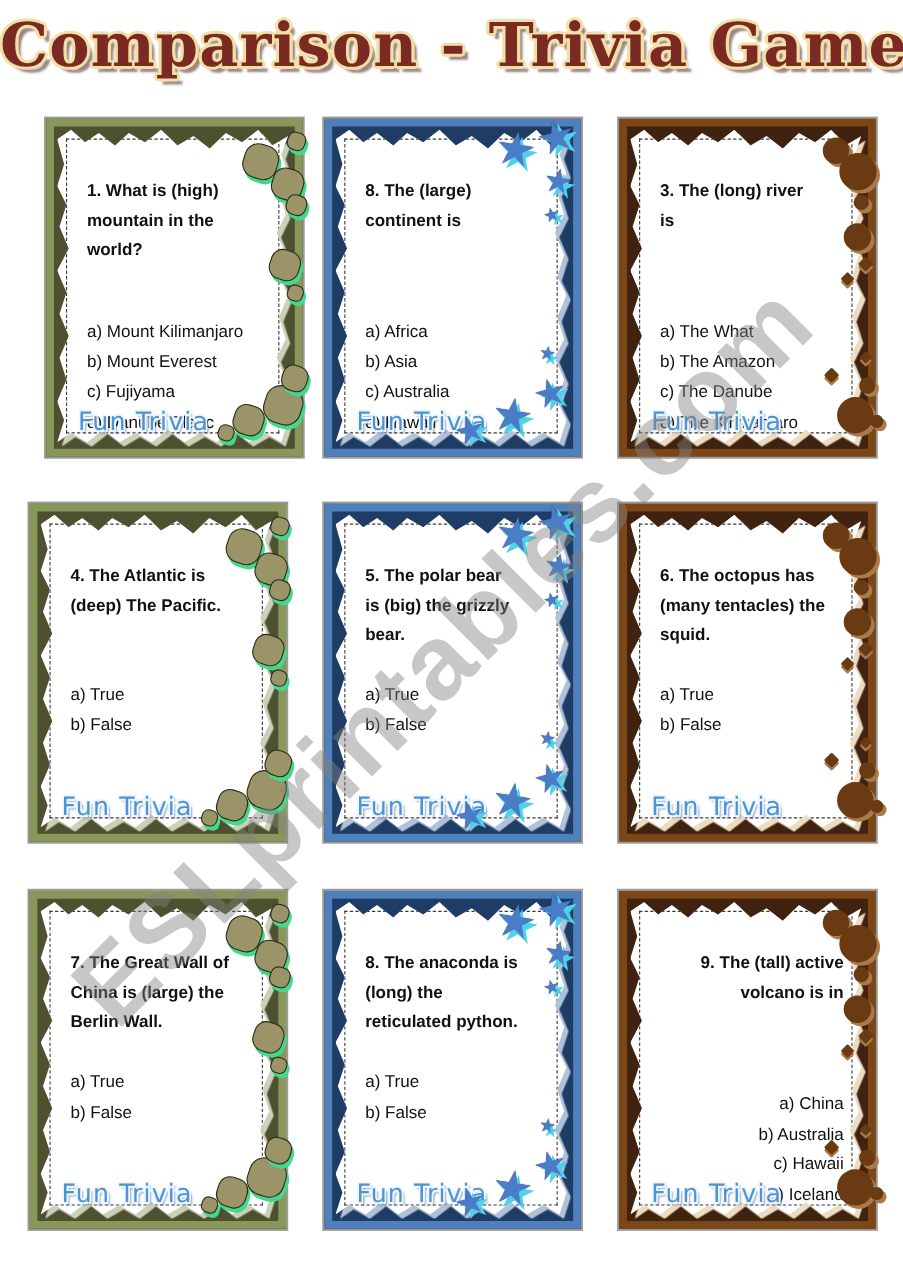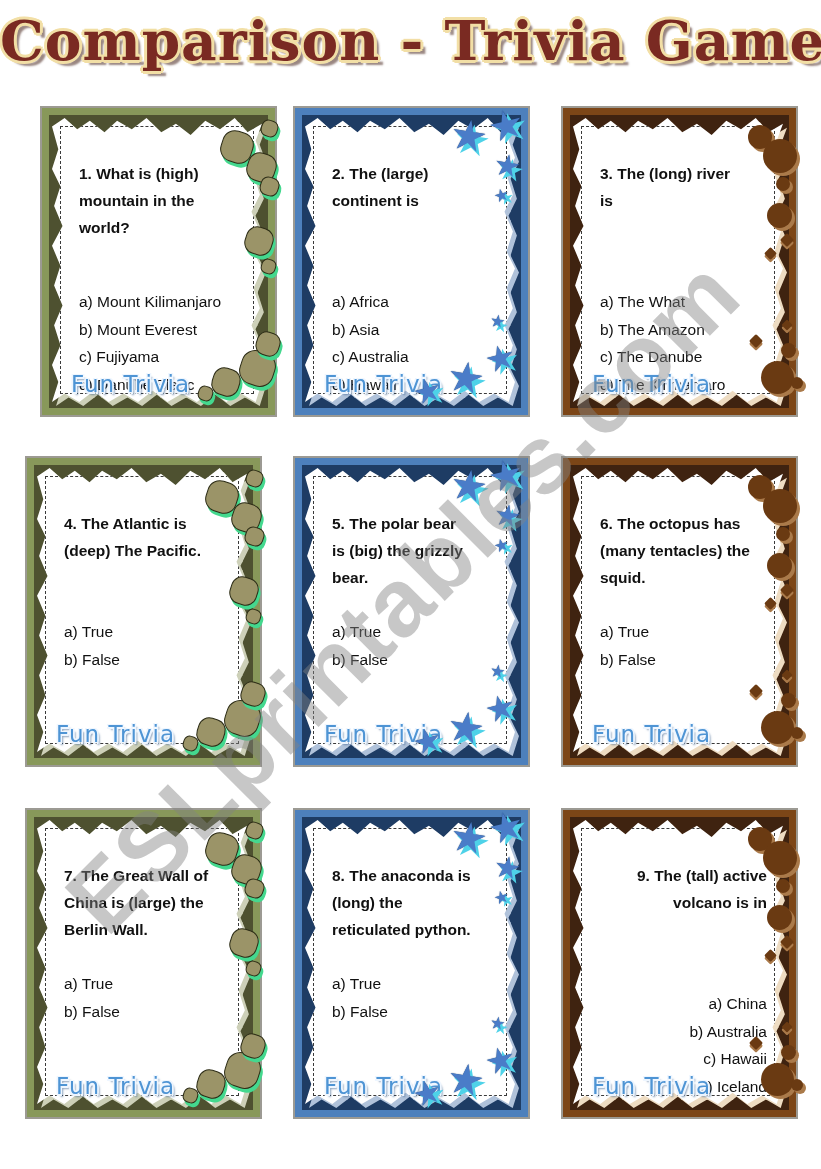--- a/index.html
+++ b/index.html
@@ -124,21 +124,21 @@
         <span class="pebble" style="width: 26px; height: 26px; left: 163px; top: 253px;"></span>
         <span class="pebble" style="width: 22px; height: 22px; left: 207px; top: 217px;"></span>
         <span class="pebble" style="width: 13px; height: 13px; left: 149px; top: 271px;"></span>
       </div>
   </div>
     <div class="card many" style="left: 295px; top: 108px; --frame: #4d80bc; --dark: #1e3c64; --papershadow: #b0c2da; --decor: #4a7cc8; --glow: #4ed2e8;">
     <div class="paper-wrap">
       <div class="paper"></div>
     </div>
     <div class="content">
-      <div class="question">2. The (large)
+      <div class="question">8. The (large)
 continent is</div>
       <div class="answers">
           <div class="answer">a) Africa</div>
           <div class="answer">b) Asia</div>
           <div class="answer">c) Australia</div>
           <div class="answer">d) Hawaii</div>
         </div>
     </div>
     <div class="logo">Fun Trivia</div>
     <div class="decor">

